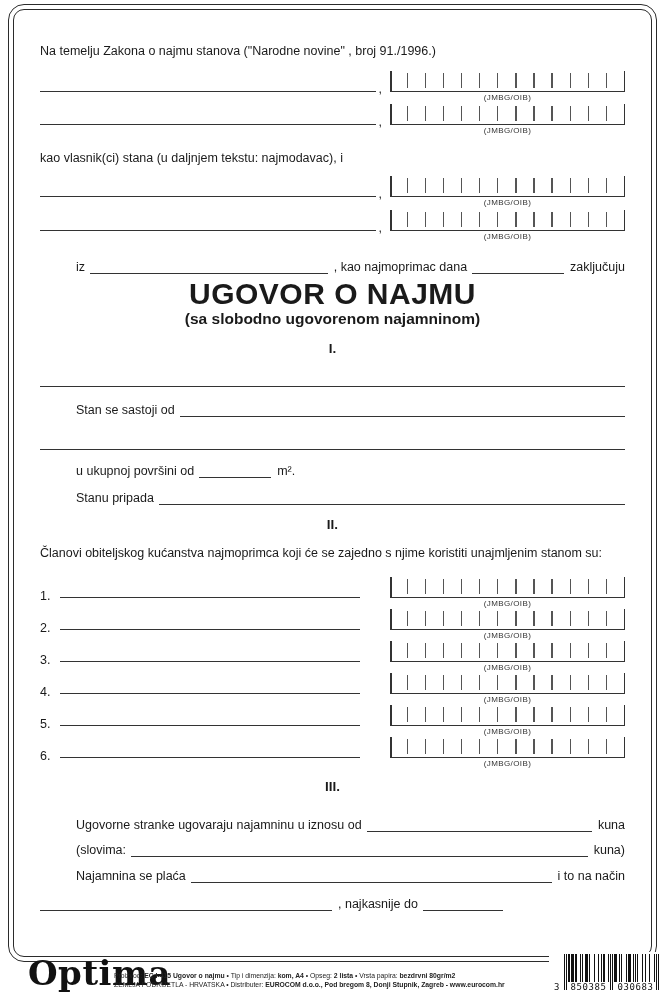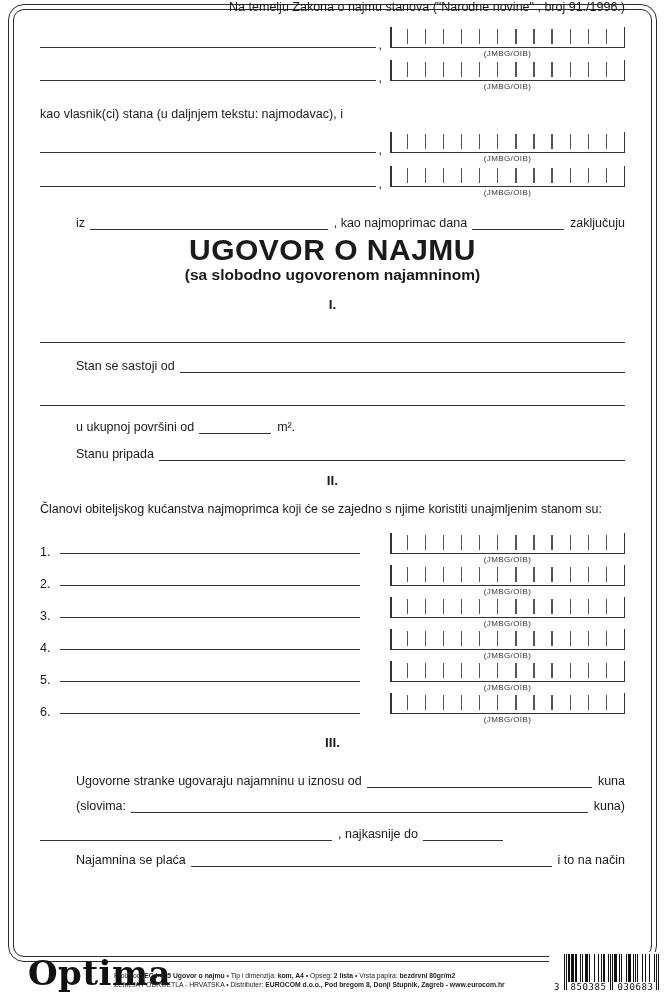--- a/index.html
+++ b/index.html
@@ -9,21 +9,21 @@
   }
   
   .frame-outer{position:absolute;left:8px;top:4px;right:9px;bottom:38px;
     border:1.6px solid #2b2b2b;border-radius:16px;}
   .frame-inner{position:absolute;left:4px;top:4px;right:4px;bottom:4px;
     border:1.4px solid #2b2b2b;border-radius:11px;}
 
   .content{position:absolute;left:40px;top:0;width:585px;font-size:12.5px;}
 
   .para{margin:0;}
-  .intro{text-align:right;}
+  .intro{margin-top:44px;}
   .clause{margin-top:15px;}
   .hr{height:0;border-bottom:1.4px solid #333;}
 
   
   .prow{display:flex;align-items:stretch;}
   .prow .line{flex:1;border-bottom:1.4px solid #333;margin-bottom:11px;}
   .prow .comma{align-self:flex-end;margin-bottom:7px;padding:0 8px 0 3px;}
   .prow .num{align-self:flex-end;margin-bottom:6px;width:20px;}
   .prow.member .line{margin-right:30px;}
 
@@ -228,31 +228,31 @@
     <div class="line"></div>
     <span class="suffix">kuna</span>
   </div>
 
   <div class="trow" style="margin-top:9px;">
     <span class="lbl">(slovima:</span>
     <div class="line"></div>
     <span class="suffix">kuna)</span>
   </div>
 
+  <div class="trow" style="margin-top:10px;">
+    <span class="lbl">Najamnina se plaća</span>
+    <div class="line"></div>
+    <span class="suffix">i to na način</span>
+  </div>
+
   <div class="trow" style="margin-top:12px;">
     <div class="line fixed" style="width:292px;margin-left:0;"></div>
     <span class="suffix">, najkasnije do</span>
     <div class="line fixed" style="width:80px;"></div>
     <div class="spacer"></div>
-  </div>
-
-  <div class="trow" style="margin-top:10px;">
-    <span class="lbl">Najamnina se plaća</span>
-    <div class="line"></div>
-    <span class="suffix">i to na način</span>
   </div>
 
 </div>
 
 <div class="brand">Optima</div>
 
 <div class="finfo">
   <div><span>Proizvod: </span><span class="b">EC I-415 Ugovor o najmu</span><span> • Tip i dimenzija: </span><span class="b">kom, A4</span><span> • Opseg: </span><span class="b">2 lista</span><span> • Vrsta papira: </span><span class="b">bezdrvni 80gr/m2</span></div>
   <div><span>ZEMLJA PODRIJETLA - HRVATSKA • Distributer: </span><span class="b">EUROCOM d.o.o., Pod bregom 8, Donji Stupnik, Zagreb - www.eurocom.hr</span></div>
 </div>

